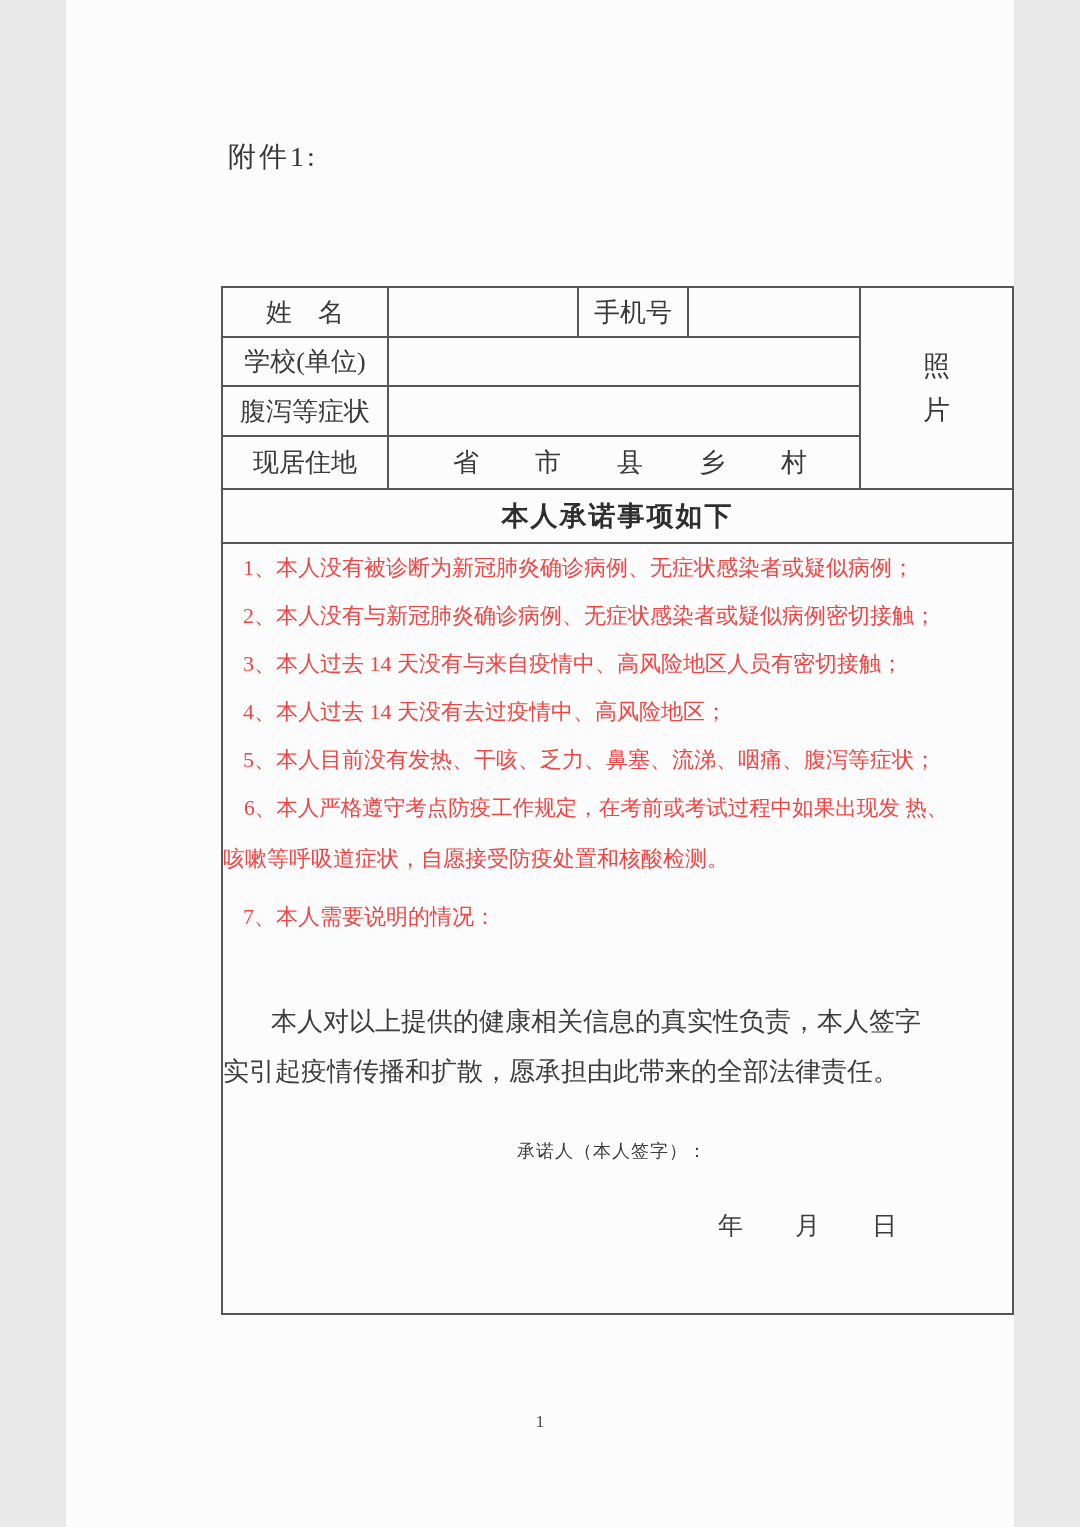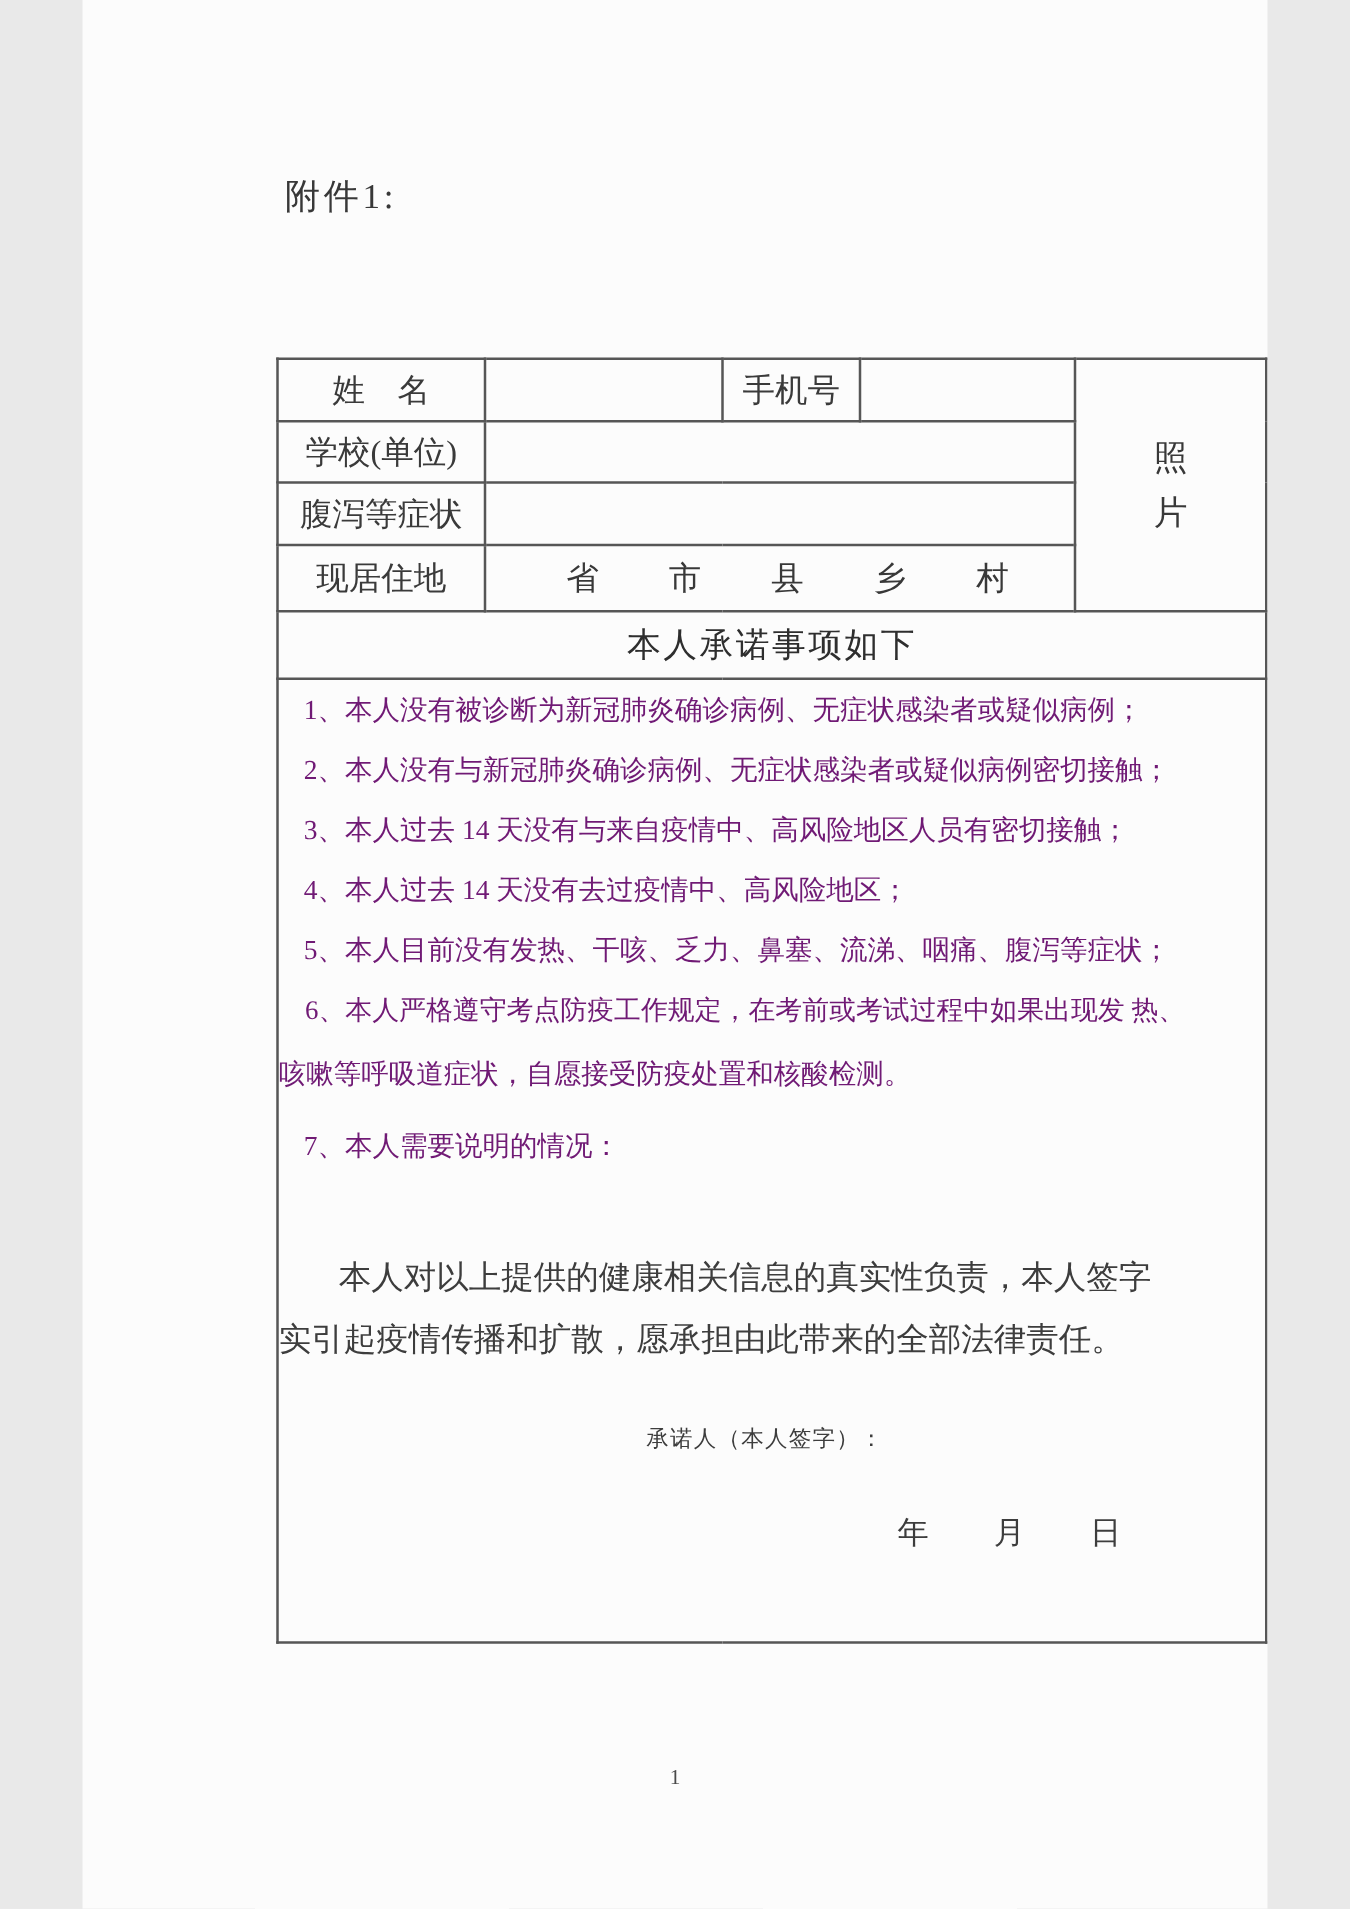--- a/index.html
+++ b/index.html
@@ -73,36 +73,36 @@
   .residence-cell .units {
     display: flex;
     justify-content: space-between;
     padding: 0 52px 0 64px;
     font-size: 26px;
   }
   .section-header-cell {
     height: 54px;
     text-align: center;
     font-size: 27px;
-    font-weight: normal;
+    font-weight: bold;
     letter-spacing: 2px;
     color: #2e2e2e;
   }
   .body-cell {
     height: 771px;
     vertical-align: top;
     padding: 8px 14px 0 14px;
   }
   .c-line {
     margin: 0;
     line-height: 48px;
     padding-left: 20px;
     font-size: 22px;
     white-space: nowrap;
-    color: #701a75;
+    color: #ef4444;
   }
   .c-6 { padding-left: 21px; font-size: 21.5px; line-height: 49px; }
   .c-cont { padding-left: 0; line-height: 51px; }
   .c-7 { margin-top: 9px; }
   .statement { margin-top: 56px; }
   .statement p {
     margin: 0;
     line-height: 50px;
     font-size: 26px;
     white-space: nowrap;

